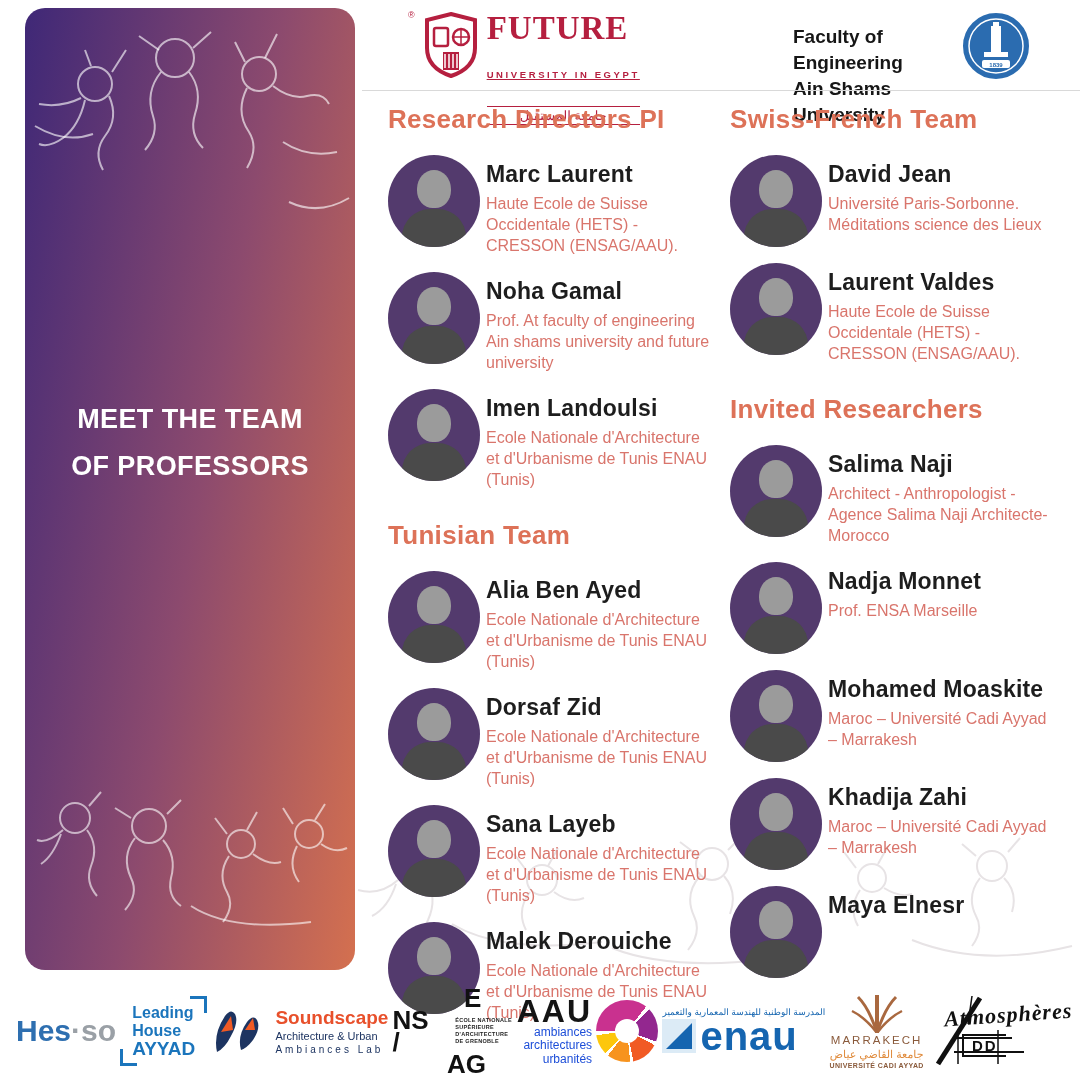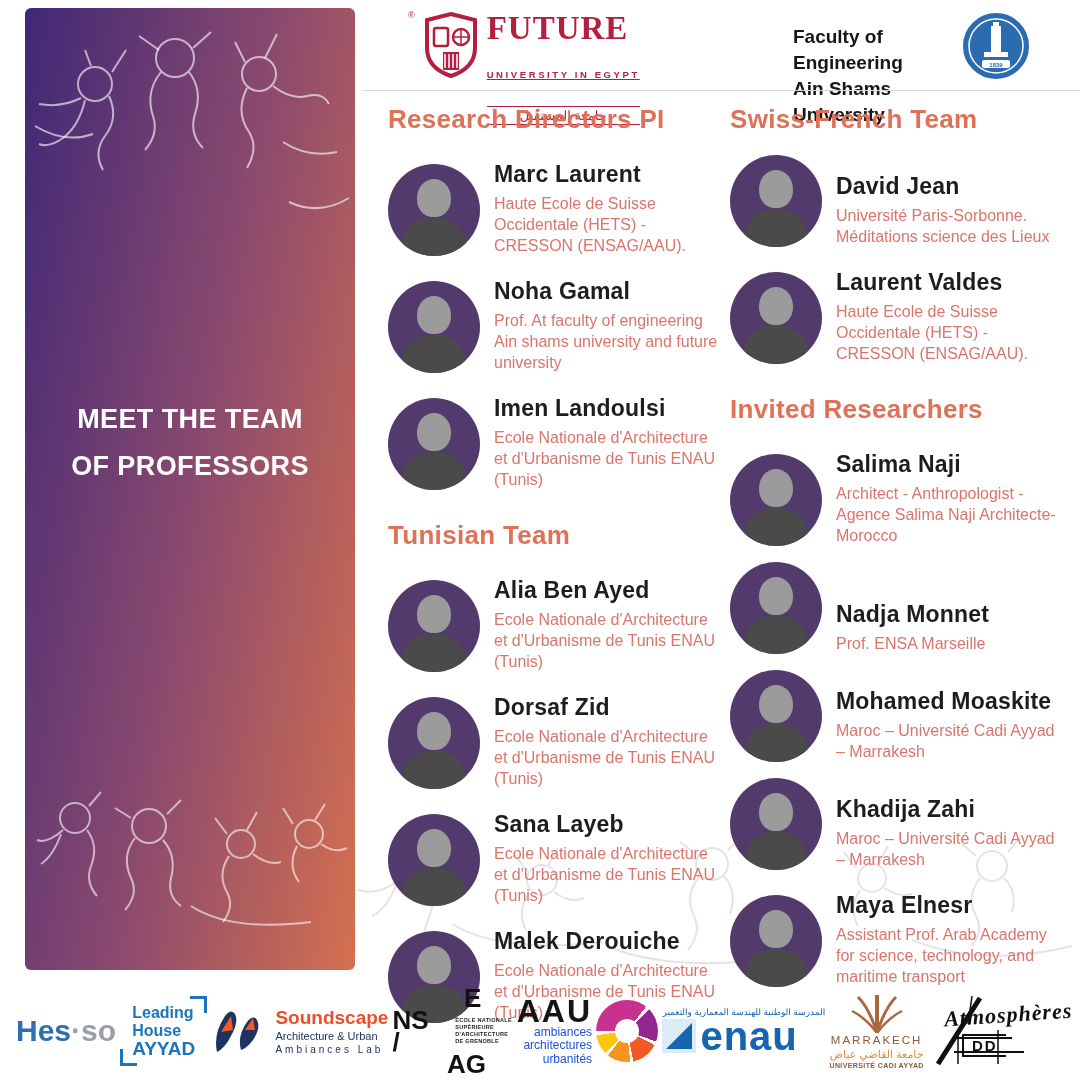--- a/index.html
+++ b/index.html
@@ -4,21 +4,21 @@
 <style>
   :root{
     --accent:#dd7258; --desc:#d9756c; --avatar:#533a6d;
     --grad-from:#3f2877; --grad-mid:#8c4a6e; --grad-to:#d4704f;
   }
   html,body{margin:0;padding:0;background:#fff;}
   .canvas{position:relative;width:1080px;height:1080px;background:#fff;overflow:hidden;
           font-family:"Liberation Sans",sans-serif;}
 
   
-  .banner{position:absolute;left:25px;top:8px;width:330px;height:962px;border-radius:6px;
+  .banner{position:absolute;left:25px;top:8px;width:330px;height:962px;border-radius:20px;
           background:linear-gradient(100deg,var(--grad-from) 0%,var(--grad-mid) 52%,var(--grad-to) 100%);
           overflow:hidden;}
   .banner-title{position:absolute;left:0;right:0;top:388px;text-align:center;color:#fff;
                 font-size:27px;font-weight:700;letter-spacing:.4px;line-height:47px;}
   .doodle{position:absolute;pointer-events:none;}
 
   
   .future-logo{position:absolute;left:408px;top:12px;display:flex;align-items:flex-start;gap:8px;}
   .future-text{display:flex;flex-direction:column;color:#b51f3f;gap:24px;}
   .future-name{font-family:"Liberation Serif",serif;font-weight:700;font-size:33px;line-height:32px;letter-spacing:1px;}
@@ -31,21 +31,21 @@
   .seal{position:absolute;left:962px;top:12px;}
   .header-rule{position:absolute;left:362px;top:90px;right:0;height:1px;background:#d9d9d9;}
 
   
   .col{position:absolute;display:flex;flex-direction:column;z-index:2;}
   .col-middle{left:388px;top:104px;width:334px;}
   .col-right{left:730px;top:104px;width:352px;}
   .section-heading{font-size:26px;font-weight:700;color:var(--accent);letter-spacing:.3px;
                    margin:0 0 16px 0;}
   .col .section-heading + .member{margin-top:4px;}
-  .member{display:flex;gap:14px;margin-bottom:16px;align-items:flex-end;}
+  .member{display:flex;gap:6px;margin-bottom:16px;align-items:flex-start;}
   .member + .section-heading{margin-top:14px;}
   .avatar{width:92px;height:92px;flex:0 0 92px;border-radius:50%;background:var(--avatar);
           position:relative;overflow:hidden;}
   .ph-head{position:absolute;left:50%;top:15px;transform:translateX(-50%);width:34px;height:38px;
            border-radius:50% 50% 46% 46%;background:#9b9b9b;}
   .ph-body{position:absolute;left:50%;top:54px;transform:translateX(-50%);width:64px;height:44px;
            border-radius:28px 28px 0 0;background:#4a4a4a;}
   .mtext{padding-top:6px;}
   .mname{font-size:23px;font-weight:800;color:#1d1d1d;letter-spacing:.2px;margin-bottom:5px;}
   .mdesc{font-size:16px;color:var(--desc);line-height:21px;max-width:228px;}
@@ -315,21 +315,20 @@
           <div class="mdesc">Maroc – Université Cadi Ayyad – Marrakesh</div>
         </div>
       </div>
       <div class="member">
         <div class="avatar">
           <div class="ph-head"></div>
           <div class="ph-body"></div>
         </div>
         <div class="mtext">
           <div class="mname">Maya Elnesr</div>
-          <div class="mdesc">Assistant Prof. Arab Academy for science, technology, and maritime transport</div>
         </div>
       </div>
     </div>
 
   <div class="footer">
 
     <div class="lg hesso">
       <span class="hes">Hes</span>
       <span class="so">·so</span>
     </div>

